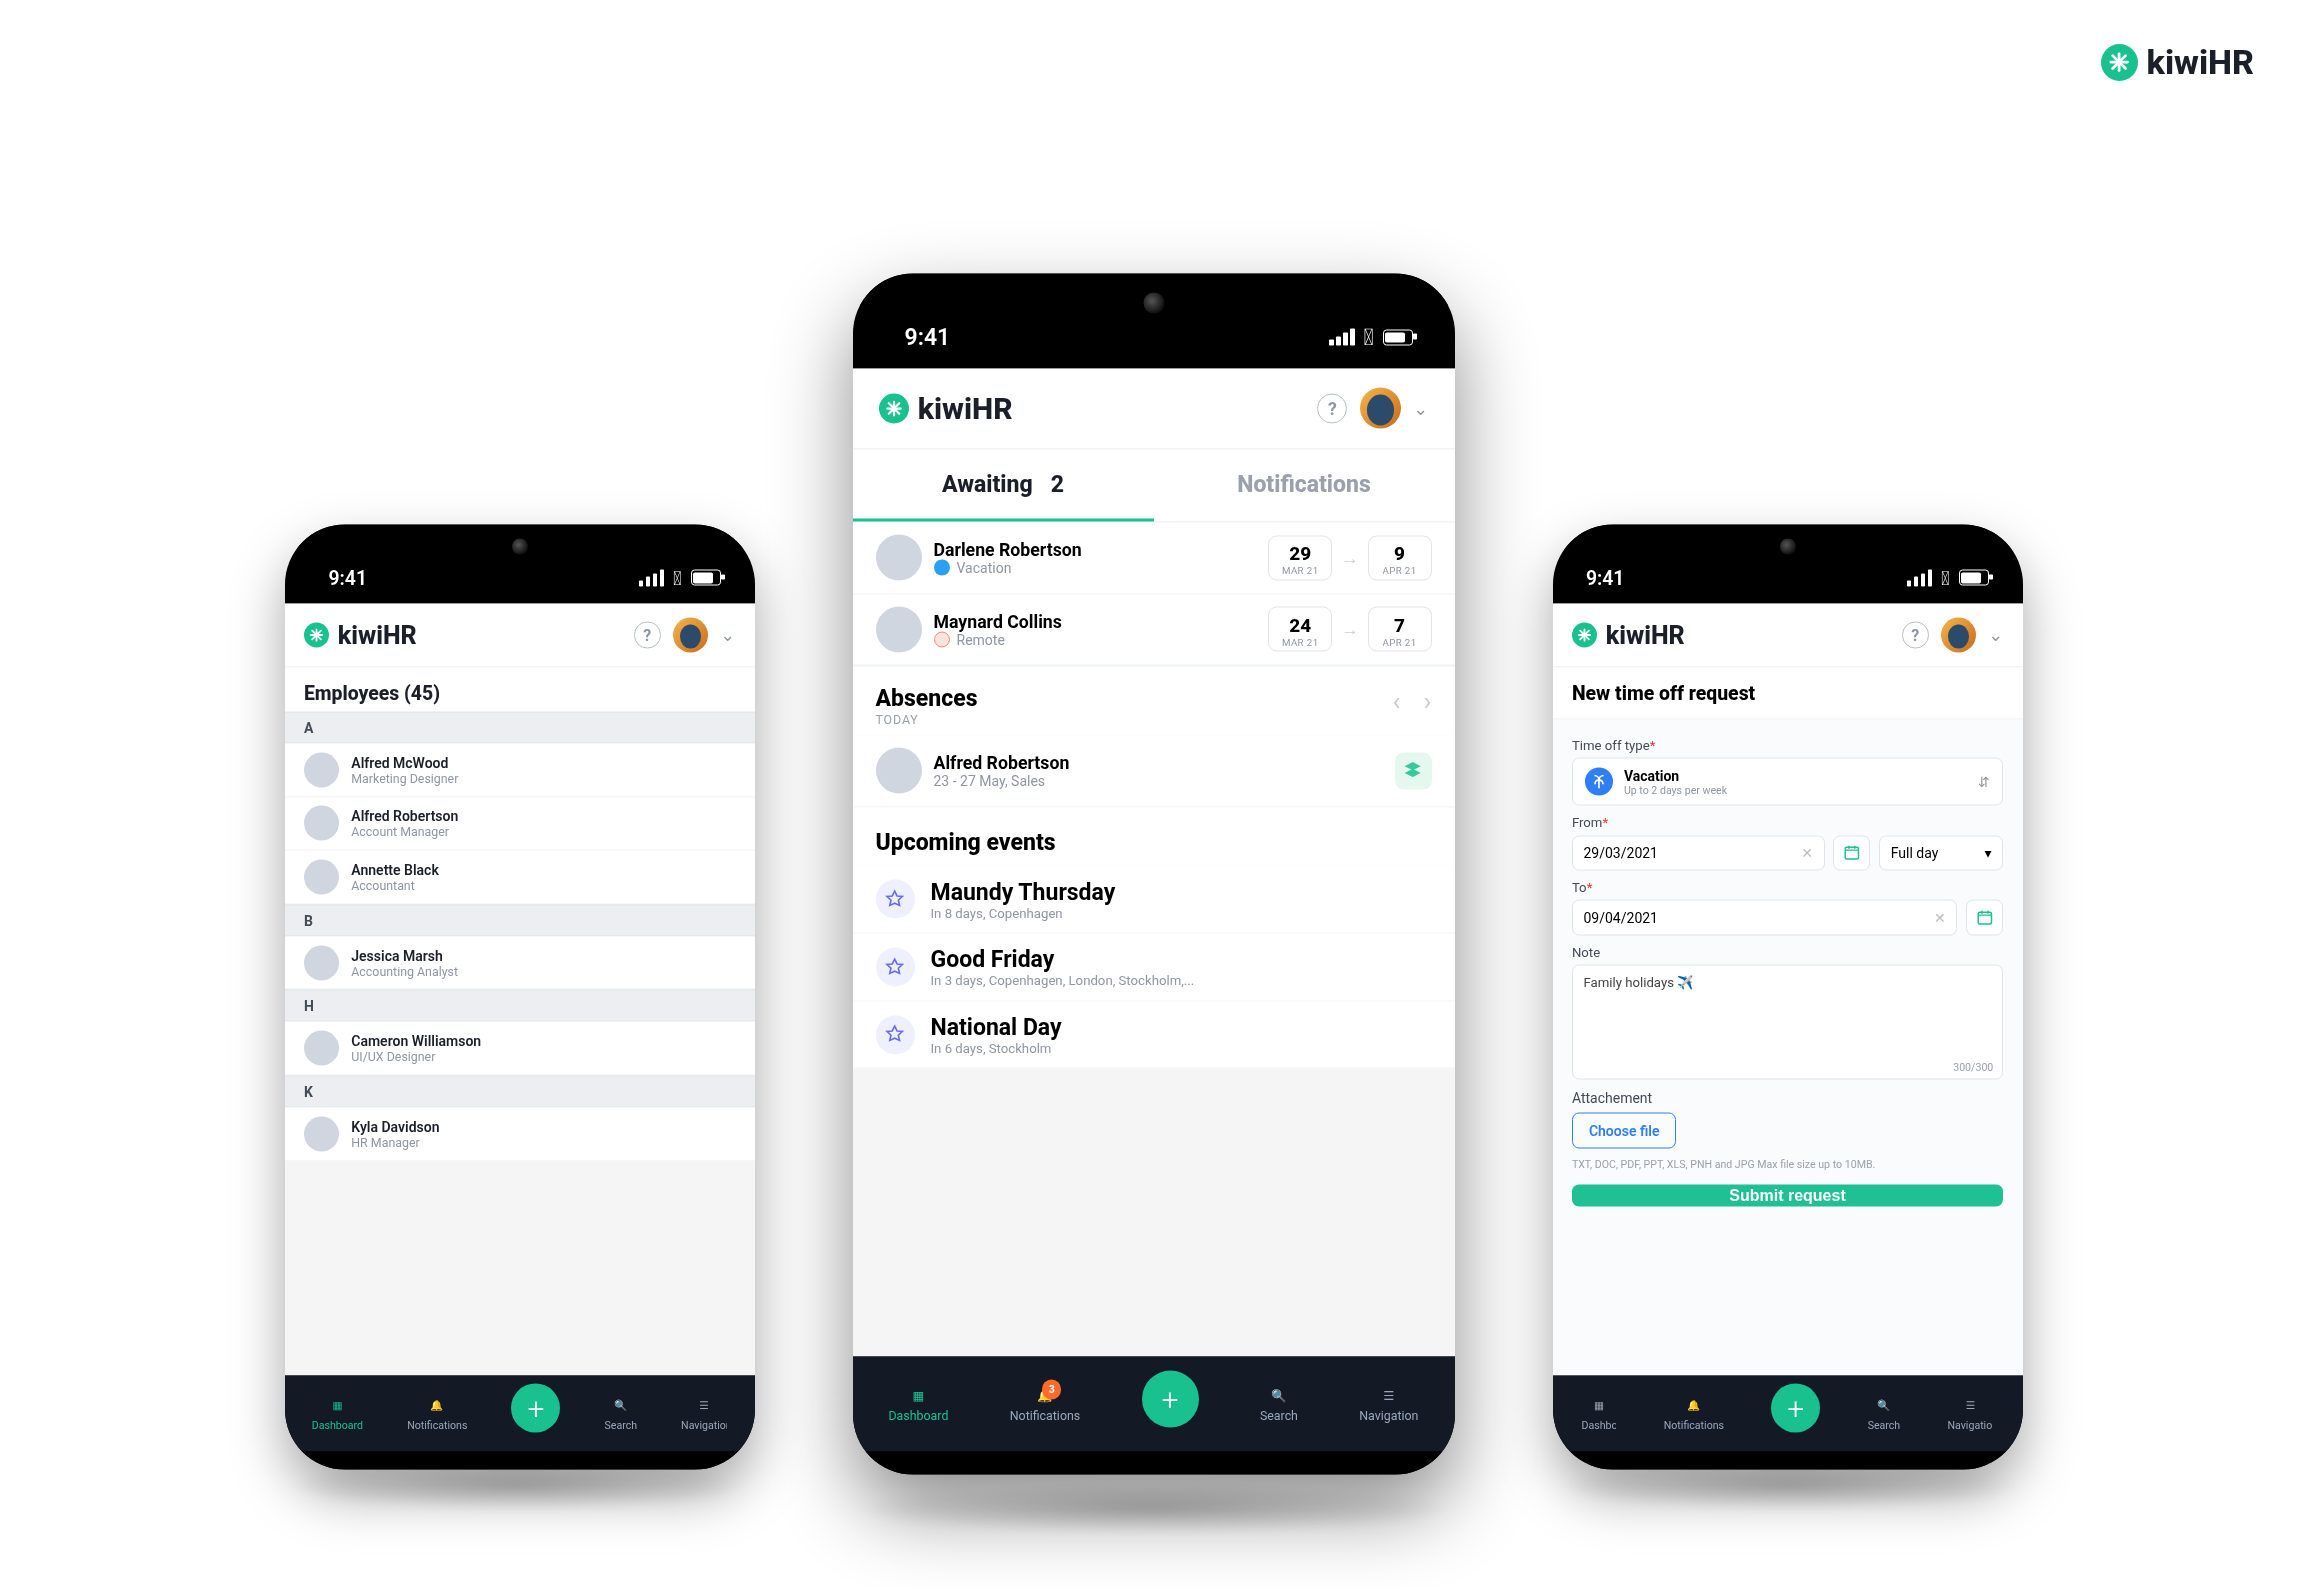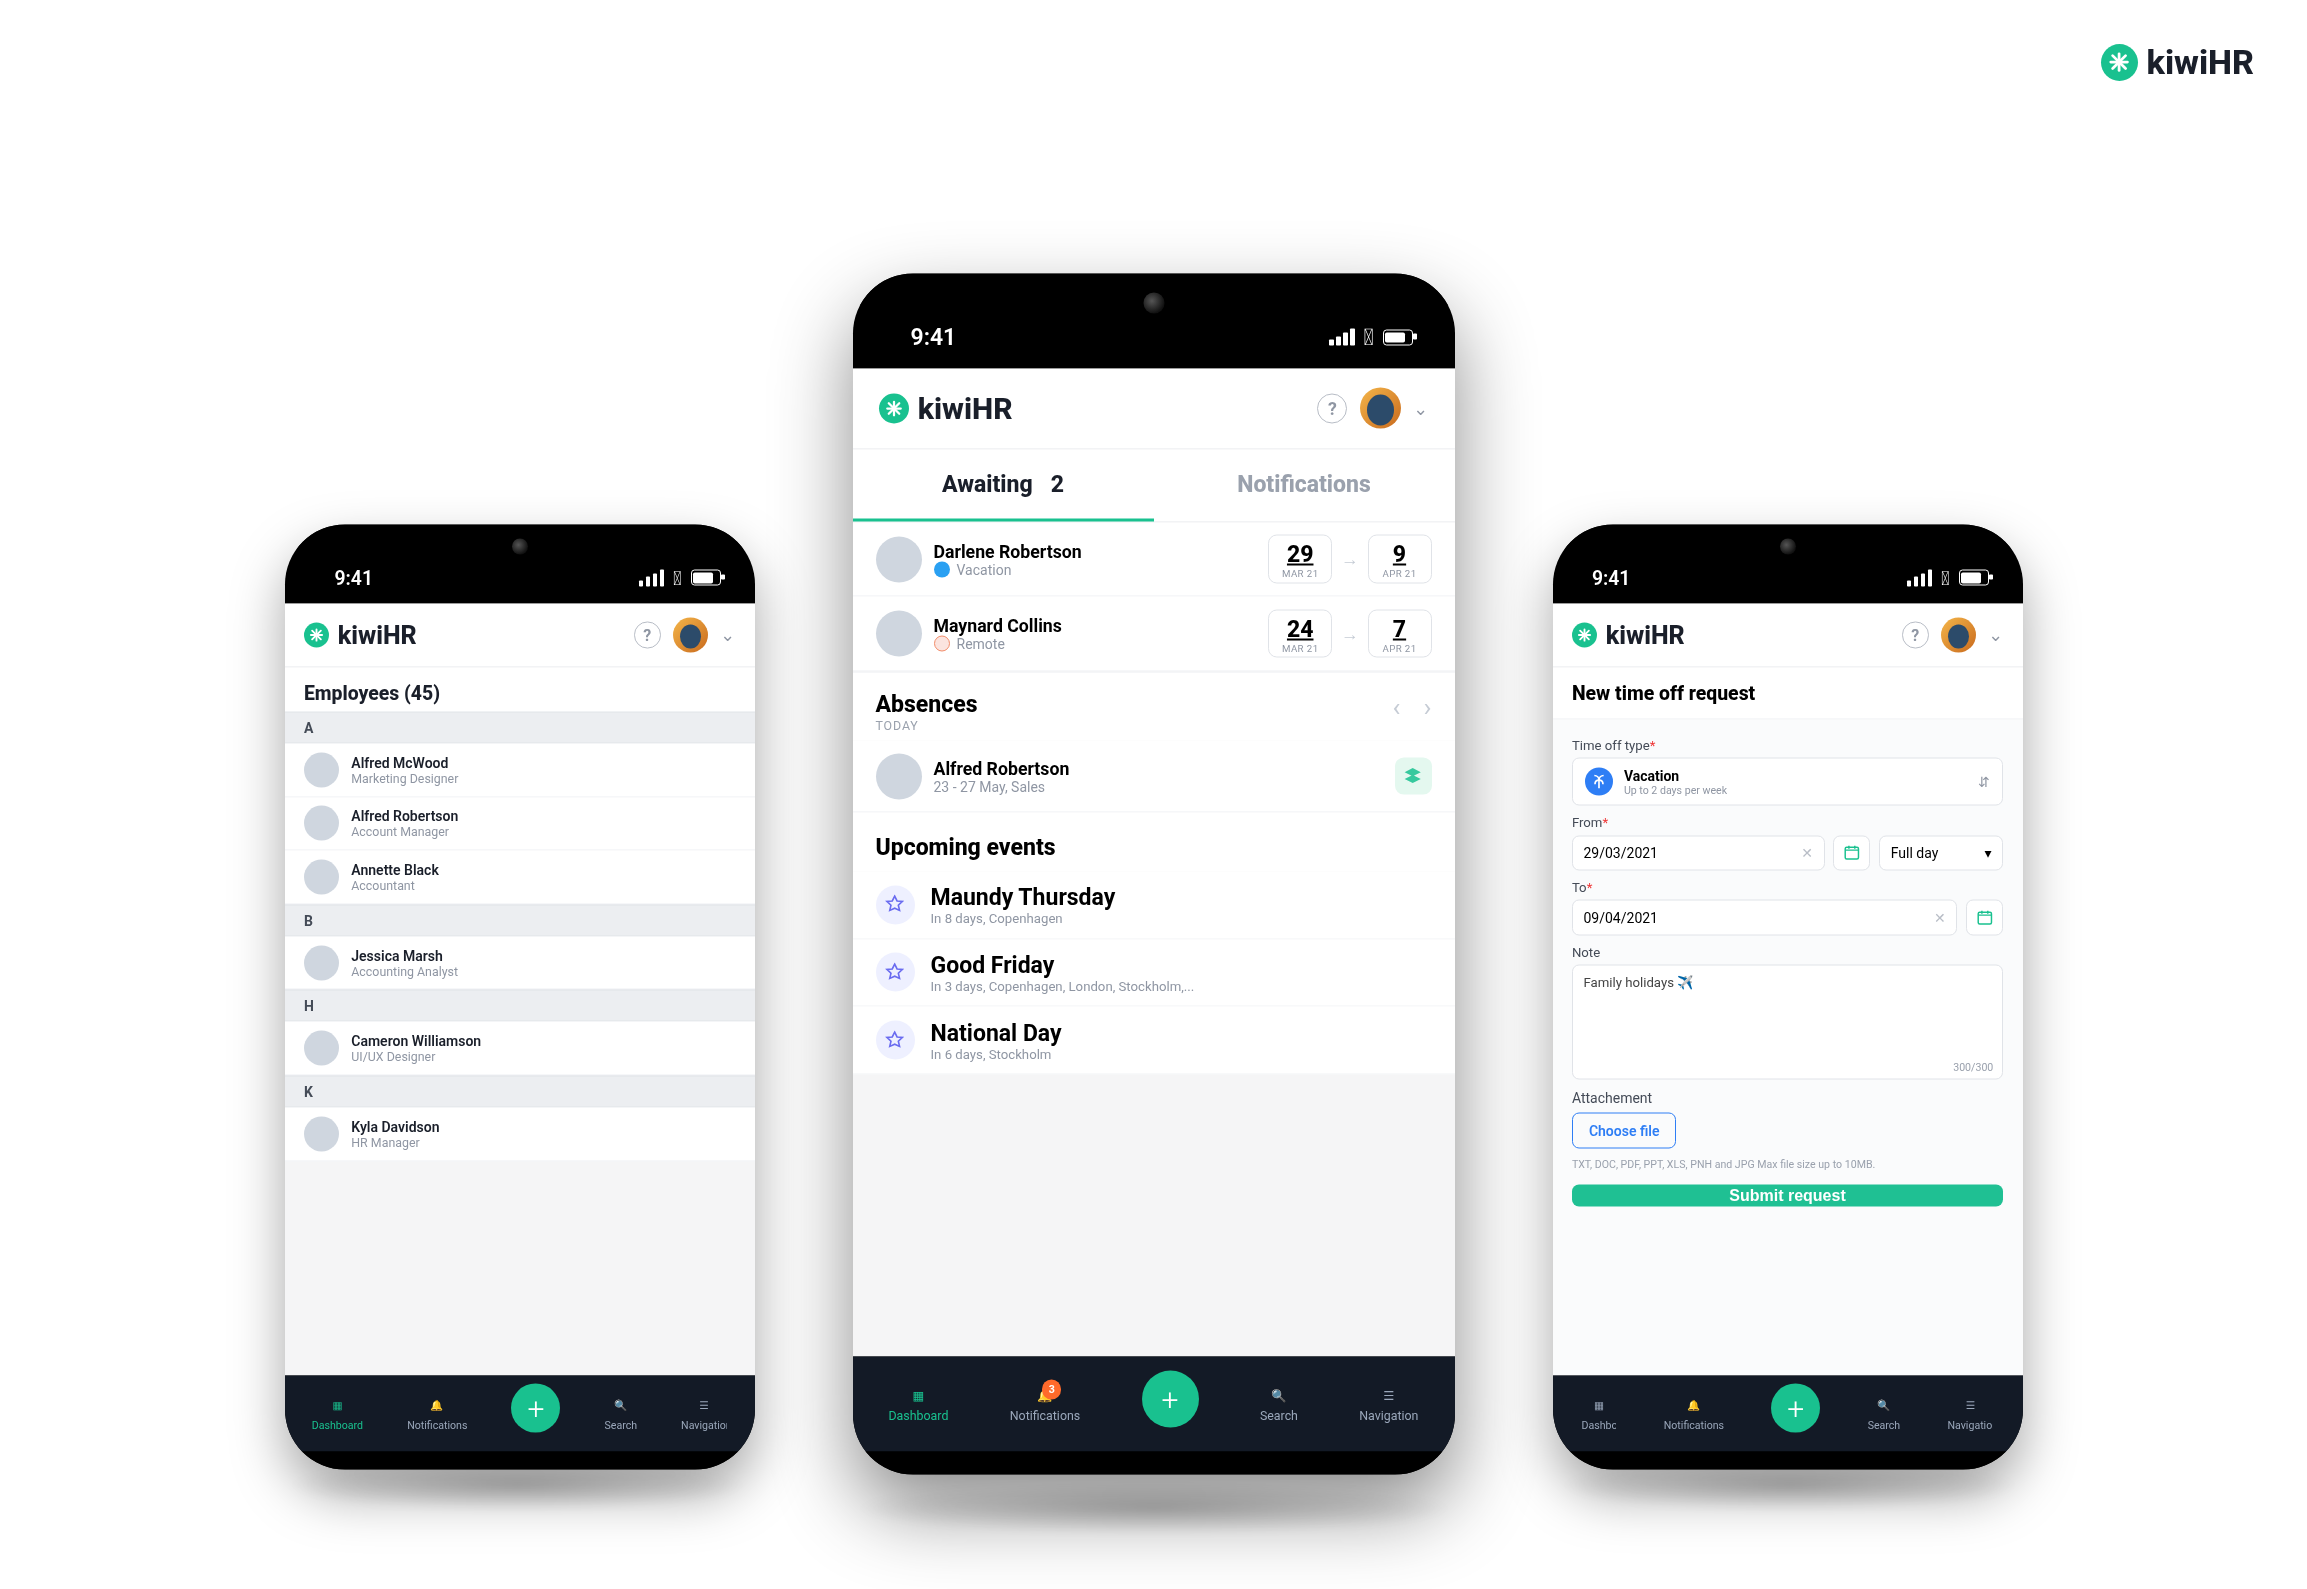--- a/index.html
+++ b/index.html
@@ -39,21 +39,21 @@
     border-radius: 60px;
     background: #000;
     overflow: hidden;
   }
   .phone .bezel-top,
   .phone .bezel-bottom {
     position: absolute; left: 0; right: 0;
     background: #000;
   }
   .phone .status {
-    position: absolute; left: 16px; right: 0;
+    position: absolute; left: 10px; right: 0;
     display: flex; justify-content: space-between; align-items: center;
     color: #fff;
     font-size: 23px; font-weight: 600;
     padding: 0 42px;
   }
   .phone .screen {
     position: absolute; left: 0; right: 0;
     background: #f5f5f6;
     display: flex; flex-direction: column;
     overflow: hidden;
@@ -191,21 +191,21 @@
   .tp .ic { width:16px; height:16px; border-radius:50%; }
   .ic.vac { background:#2aa0f2; }
   .ic.rem { background:#fbe4df; border:1.8px solid #f28c6a; }
   .datebox {
     margin-left:auto; display:flex; align-items:center; gap:8.8px;
   }
   .dcard {
     width:64px; border:0.9px solid #e0e3e8; border-radius:8.8px;
     text-align:center; padding:5.3px 0 3.5px; background:#fff;
   }
-  .dcard .d { font-size:23px; font-weight:800;text-decoration:underline; }
+  .dcard .d { font-size:19px; font-weight:800; }
   .dcard .m { font-size:9.7px; color:#8f96a3; letter-spacing:0.4px; }
   .arrow { color:#c6ccd5; font-size:17.7px; }
 
   .ab-sec {
     background:#fff; padding:17.7px 23px 8.8px;
     border-top:0.9px solid #eceef1;
     display:flex; align-items:flex-start; justify-content:space-between;
   }
   .ab-sec h2 { font-size:23px; font-weight:800; }
   .ab-sec .sub { color:#9aa1ad; font-size:12.4px; letter-spacing:0.9px; }

